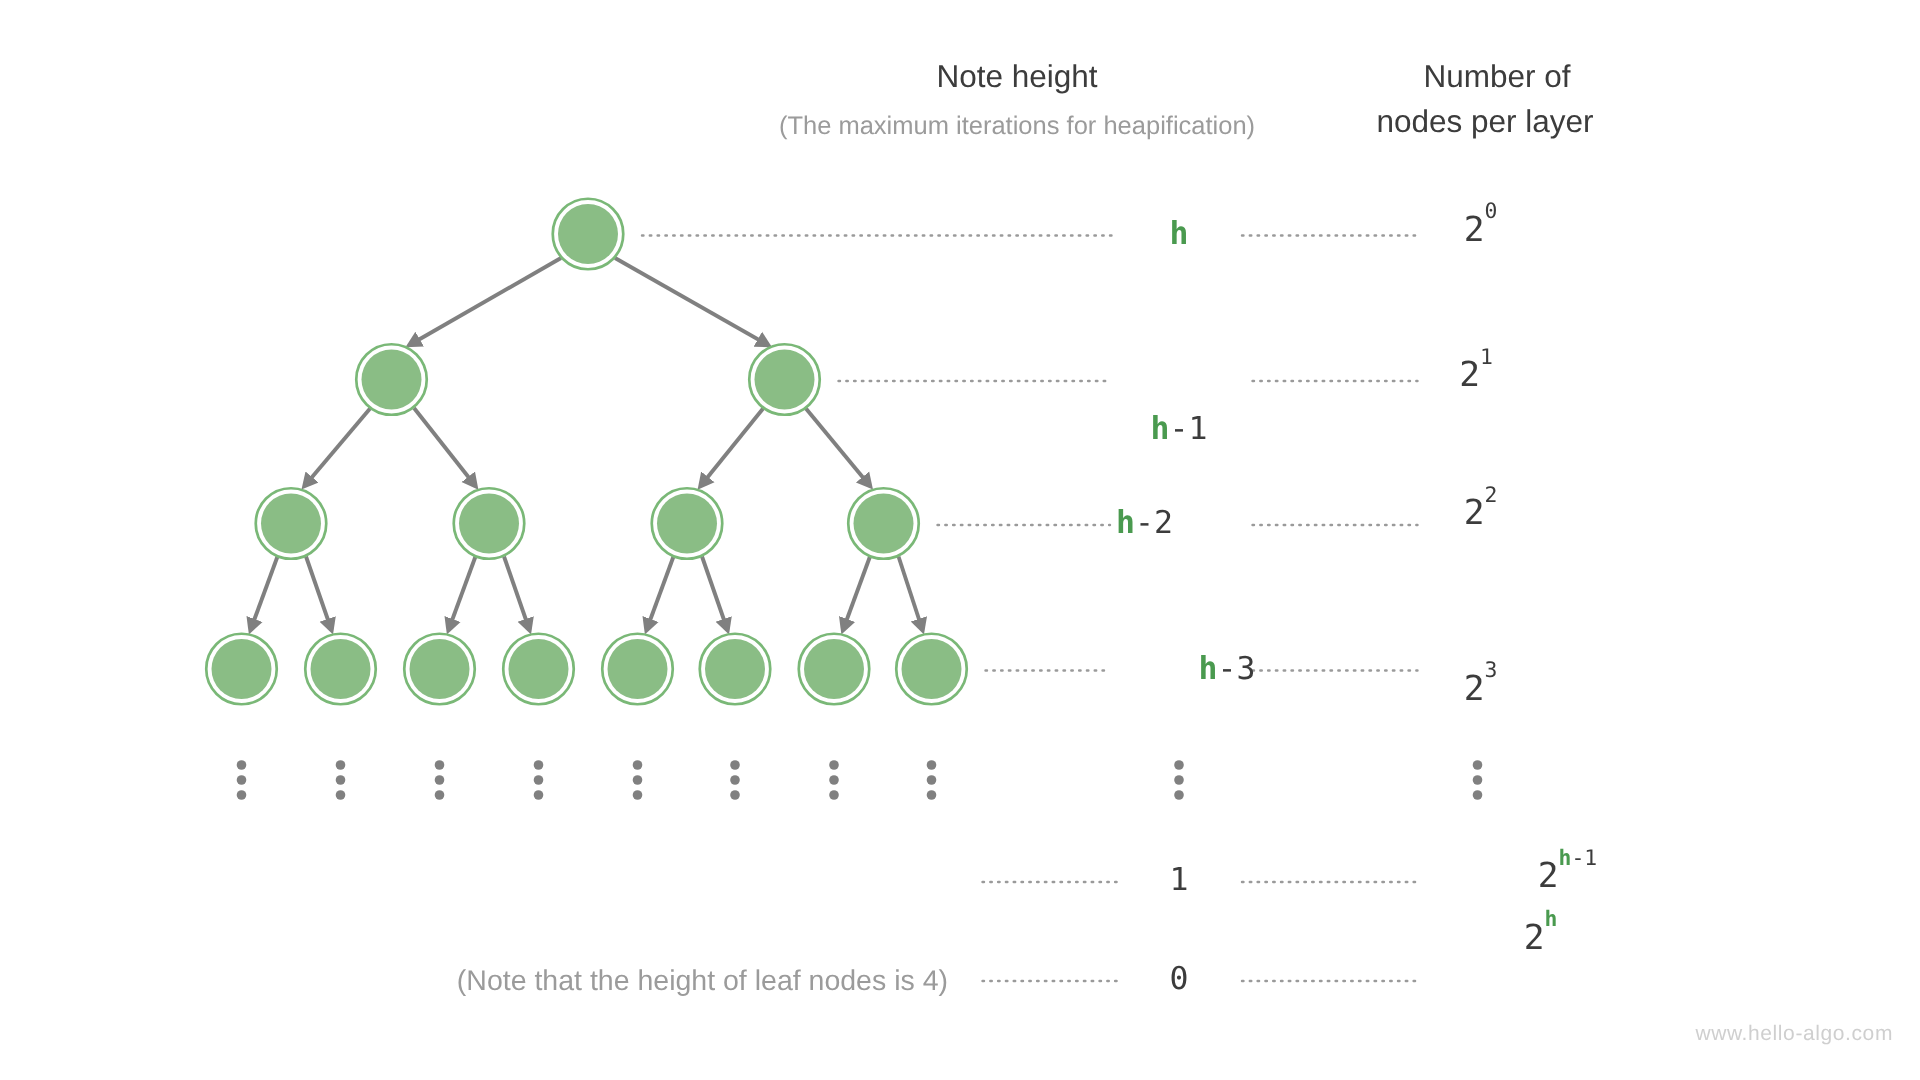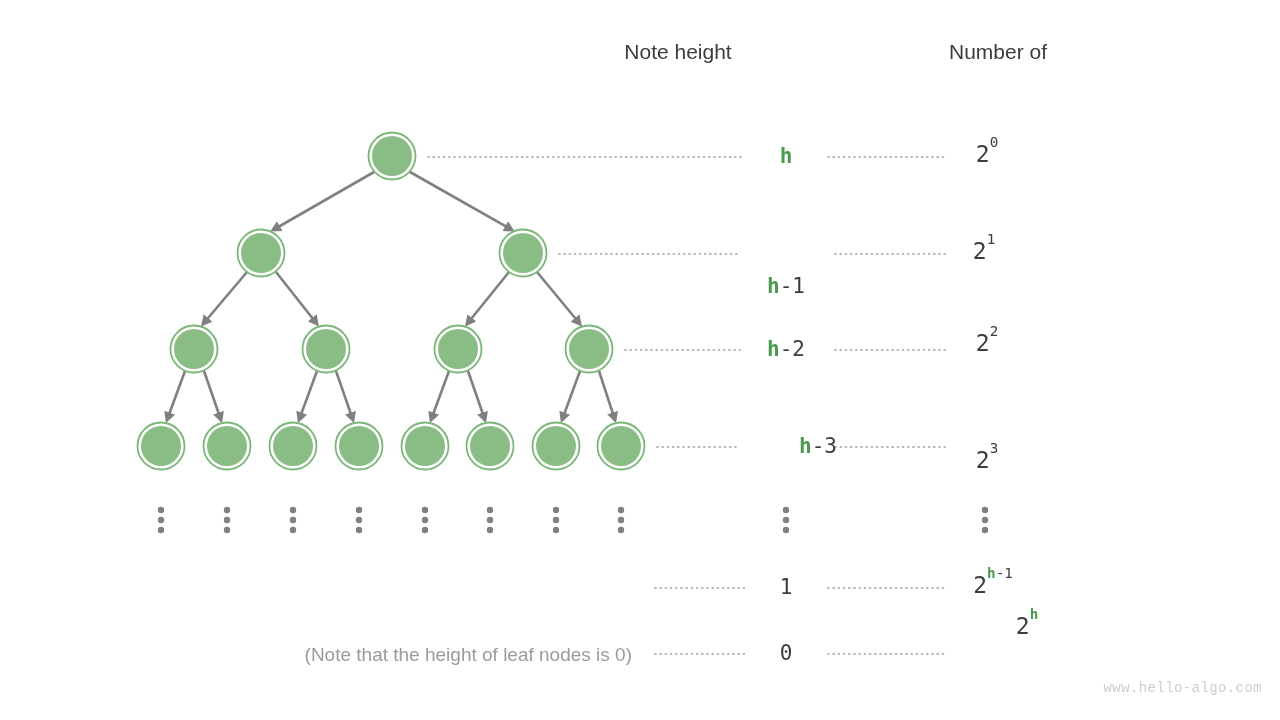--- a/index.html
+++ b/index.html
@@ -81,21 +81,21 @@
   
   .note {
     font-family: "Liberation Sans", sans-serif;
     font-size: 19px;
     color: #9b9b9b;
     text-align: right;
     white-space: nowrap;
   }
   
   .watermark {
-    font-family: Liberation Mono, monospace;
+    font-family: Liberation Sans, sans-serif;
     font-size: 14px;
     color: #cfcfcf;
     letter-spacing: 0.4px;
     white-space: nowrap;
   }
   .center-x { transform: translateX(-50%); }
   .center-xy { transform: translate(-50%, -50%); }
 </style>
 </head>
 <body>
@@ -261,30 +261,32 @@
       <line x1="828" y1="157" x2="945" y2="157"></line>
       <line x1="835" y1="254" x2="945" y2="254"></line>
       <line x1="835" y1="350" x2="945" y2="350"></line>
       <line x1="835" y1="447" x2="945" y2="447"></line>
       <line x1="828" y1="588" x2="945" y2="588"></line>
       <line x1="828" y1="654" x2="945" y2="654"></line>
     </g>
   </svg>
 
   <div class="txt col-head center-x" style="left:678px; top:38px;">Note height</div>
+  <div class="txt col-sub center-x" style="left:678px; top:75px;">(The maximum iterations for heapification)</div>
 
   <div class="txt col-head center-x" style="left:956px; top:38px;margin-left:42px;">Number of</div>
+  <div class="txt col-head center-x" style="left:990px; top:68px;">nodes per layer</div>
 
   <div class="txt height-val center-xy" style="left:786px; top:156px;">
     <span class="hsym">h</span><span></span>
   </div>
   <div class="txt height-val center-xy" style="left:786px; top:253px;margin-top:33px;">
     <span class="hsym">h</span><span>-1</span>
   </div>
-  <div class="txt height-val center-xy" style="left:786px; top:349px;">
+  <div class="txt height-val center-xy" style="left:763px; top:349px;">
     <span class="hsym">h</span><span>-2</span>
   </div>
   <div class="txt height-val center-xy" style="left:786px; top:446px;margin-left:32px;">
     <span class="hsym">h</span><span>-3</span>
   </div>
   <div class="txt height-val center-xy" style="left:786px; top:587px;">
     <span class="hsym"></span><span>1</span>
   </div>
   <div class="txt height-val center-xy" style="left:786px; top:653px;">
     <span class="hsym"></span><span>0</span>
@@ -295,24 +297,24 @@
   </div>
   <div class="txt count-val center-xy" style="left:984px; top:251px;">
     <span>2</span><sup><span class="hsym"></span><span>1</span></sup>
   </div>
   <div class="txt count-val center-xy" style="left:987px; top:343px;">
     <span>2</span><sup><span class="hsym"></span><span>2</span></sup>
   </div>
   <div class="txt count-val center-xy" style="left:987px; top:460px;">
     <span>2</span><sup><span class="hsym"></span><span>3</span></sup>
   </div>
-  <div class="txt count-val center-xy" style="left:993px; top:585px;">
+  <div class="txt count-val center-xy" style="left:1045px; top:585px;">
     <span>2</span><sup><span class="hsym">h</span><span>-1</span></sup>
   </div>
   <div class="txt count-val center-xy" style="left:987px; top:626px;margin-left:40px;">
     <span>2</span><sup><span class="hsym">h</span><span></span></sup>
   </div>
 
-  <div class="txt note" style="right:648px; top:645px;">(Note that the height of leaf nodes is 0)</div>
+  <div class="txt note" style="right:648px; top:645px;">(Note that the height of leaf nodes is 4)</div>
 
   <div class="txt watermark" style="right:18px; top:681px;">www.hello-algo.com</div>
 
 </div>
 
 </body></html>

